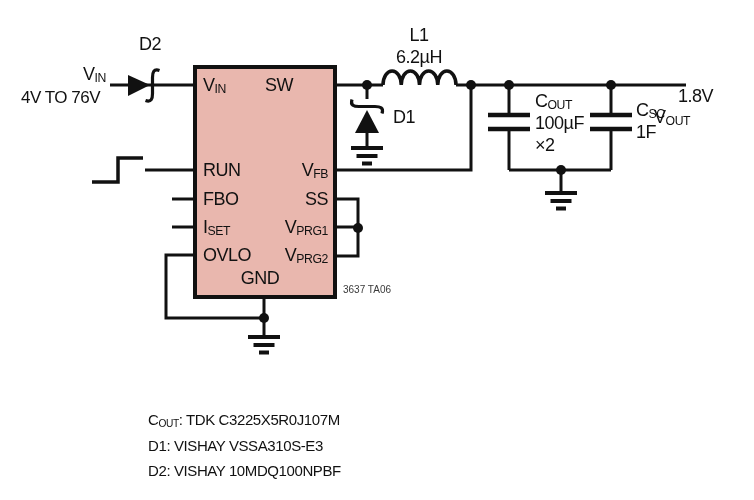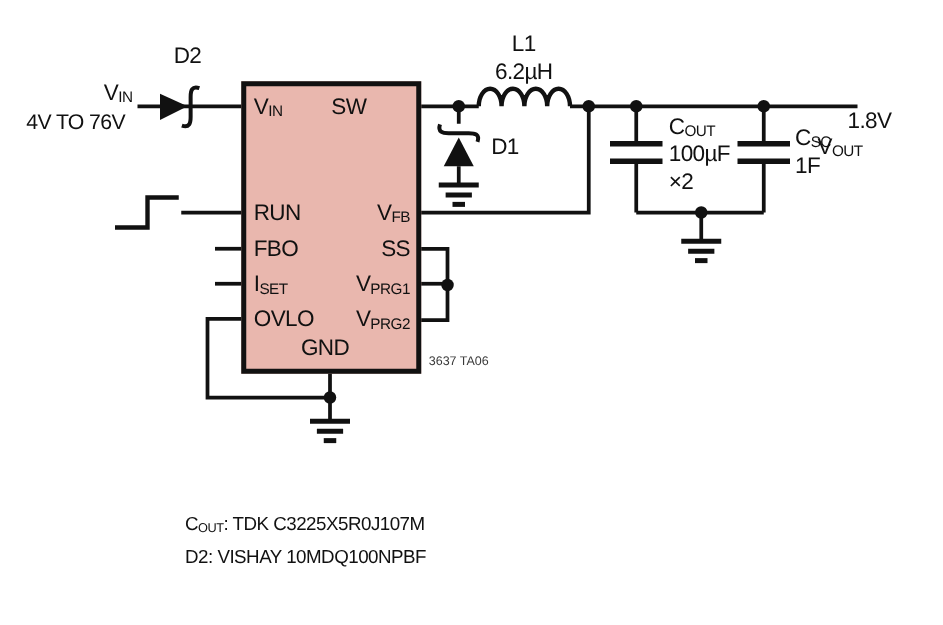--- a/index.html
+++ b/index.html
@@ -208,17 +208,20 @@
   </div>
   <div class="lbl" style="left:678px;top:87px;">1.8V</div>
 
   <div class="fig" style="left:343px;top:284px;">3637 TA06</div>
 
   <div class="notes">
     <div>
       <span>C</span><sub>OUT</sub><span>: TDK C3225X5R0J107M</span>
     </div>
     <div>
+      <span>D1</span><sub></sub><span>: VISHAY VSSA310S-E3</span>
+    </div>
+    <div>
       <span>D2</span><sub></sub><span>: VISHAY 10MDQ100NPBF</span>
     </div>
   </div>
 
 </div>
 
 </body></html>

